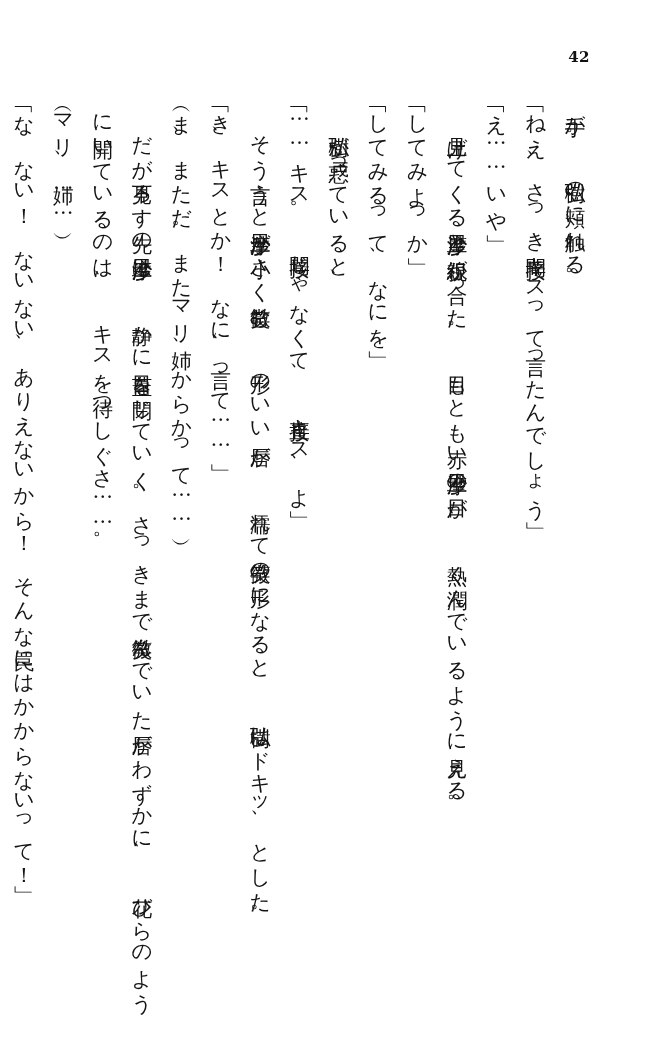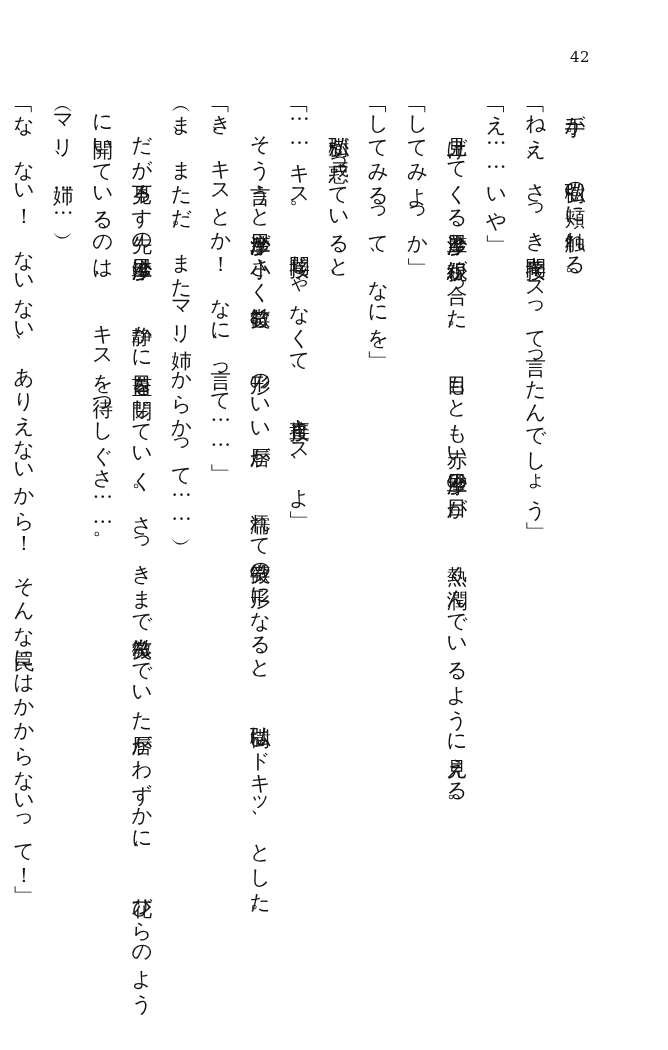--- a/index.html
+++ b/index.html
@@ -18,20 +18,21 @@
 
   
   #page-number {
     position: absolute;
     top: 48px;
     right: 78px;
     font-size: 15px;
     letter-spacing: 0.5px;
     color: #111;
     font-family: "DejaVu Serif", "Liberation Serif", serif;
+    font-weight: bold;
   }
 
   
   #text-body {
     position: absolute;
     top: 100px;
     right: 74px;
     bottom: 40px;
     left: 40px;
     writing-mode: vertical-rl;

